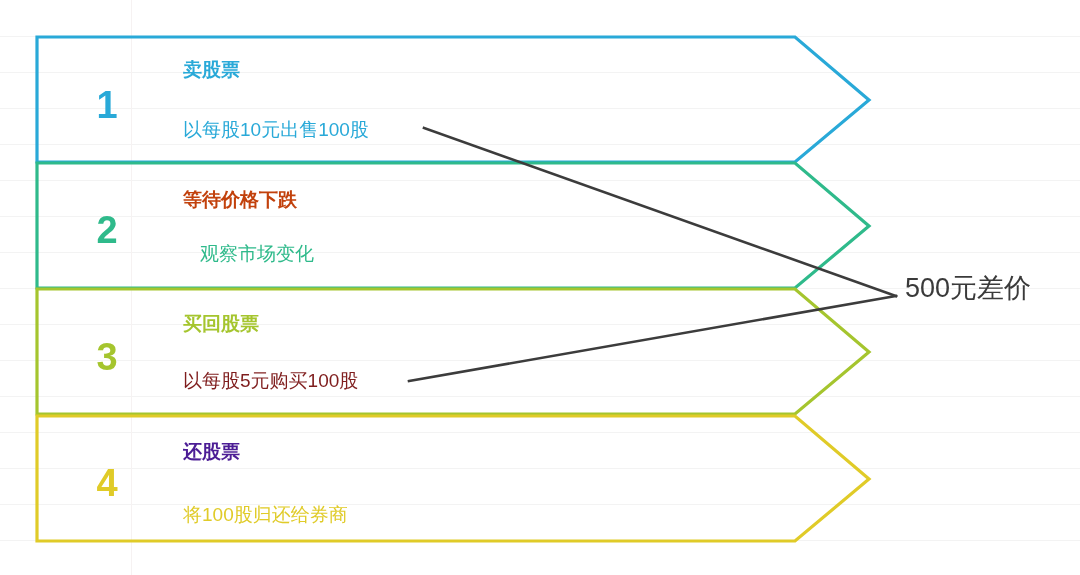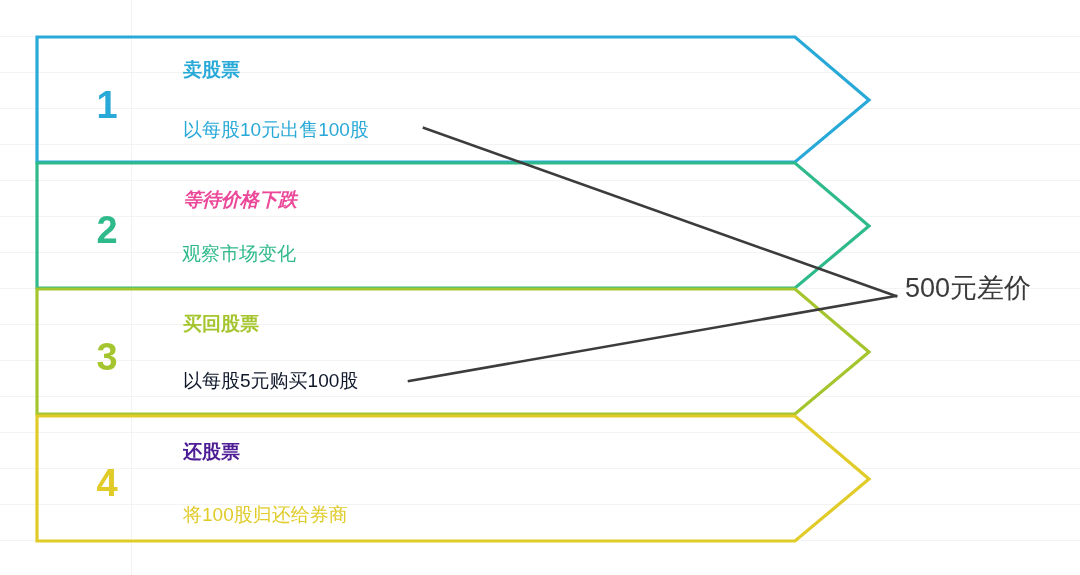--- a/index.html
+++ b/index.html
@@ -128,26 +128,26 @@
 
     <svg class="bar-svg" width="1080" height="575">
       <polygon points="37,416 795,416 869,479 795,541 37,541" fill="none" stroke-width="3.2" stroke-linejoin="miter" stroke="#E0CB28"></polygon>
     </svg>
 
     <div class="step-num" style="left: 72px; top: 86px; color: rgb(41, 169, 216);">1</div>
     <div class="step-title" style="left: 183px; top: 60px; color: rgb(41, 169, 216);">卖股票</div>
     <div class="step-sub" style="left: 183px; top: 120px; color: rgb(41, 169, 216);">以每股10元出售100股</div>
 
     <div class="step-num" style="left: 72px; top: 211px; color: rgb(47, 186, 139);">2</div>
-    <div class="step-title" style="left: 183px; top: 190px; color: #ec4899; font-style: italic;">等待价格下跌</div>
-    <div class="step-sub" style="left: 182px; top: 244px; color: rgb(47, 186, 139);">观察市场变化</div>
+    <div class="step-title" style="left: 183px; top: 190px; color: #c2410c;">等待价格下跌</div>
+    <div class="step-sub" style="left: 200px; top: 244px; color: rgb(47, 186, 139);">观察市场变化</div>
 
     <div class="step-num" style="left: 72px; top: 338px; color: rgb(165, 197, 46);">3</div>
     <div class="step-title" style="left: 183px; top: 314px; color: rgb(165, 197, 46);">买回股票</div>
-    <div class="step-sub" style="left: 183px; top: 371px; color: #0f172a;">以每股5元购买100股</div>
+    <div class="step-sub" style="left: 183px; top: 371px; color: #7f1d1d;">以每股5元购买100股</div>
 
     <div class="step-num" style="left: 72px; top: 464px; color: rgb(224, 203, 40);">4</div>
     <div class="step-title" style="left: 183px; top: 442px; color: #4c1d95;">还股票</div>
     <div class="step-sub" style="left: 183px; top: 497px; color: rgb(224, 203, 40); margin-top: 8px;">将100股归还给券商</div>
   </div>
 
   <div id="annot-layer">
     <svg width="1080" height="575" style="position:absolute;left:0;top:0">
       <polyline points="424,128 896,296" fill="none" stroke-width="2.6" stroke-linecap="square" stroke="#3c3c3c"></polyline>
       <polyline points="409,381 896,296" fill="none" stroke-width="2.6" stroke-linecap="square" stroke="#3c3c3c"></polyline>

